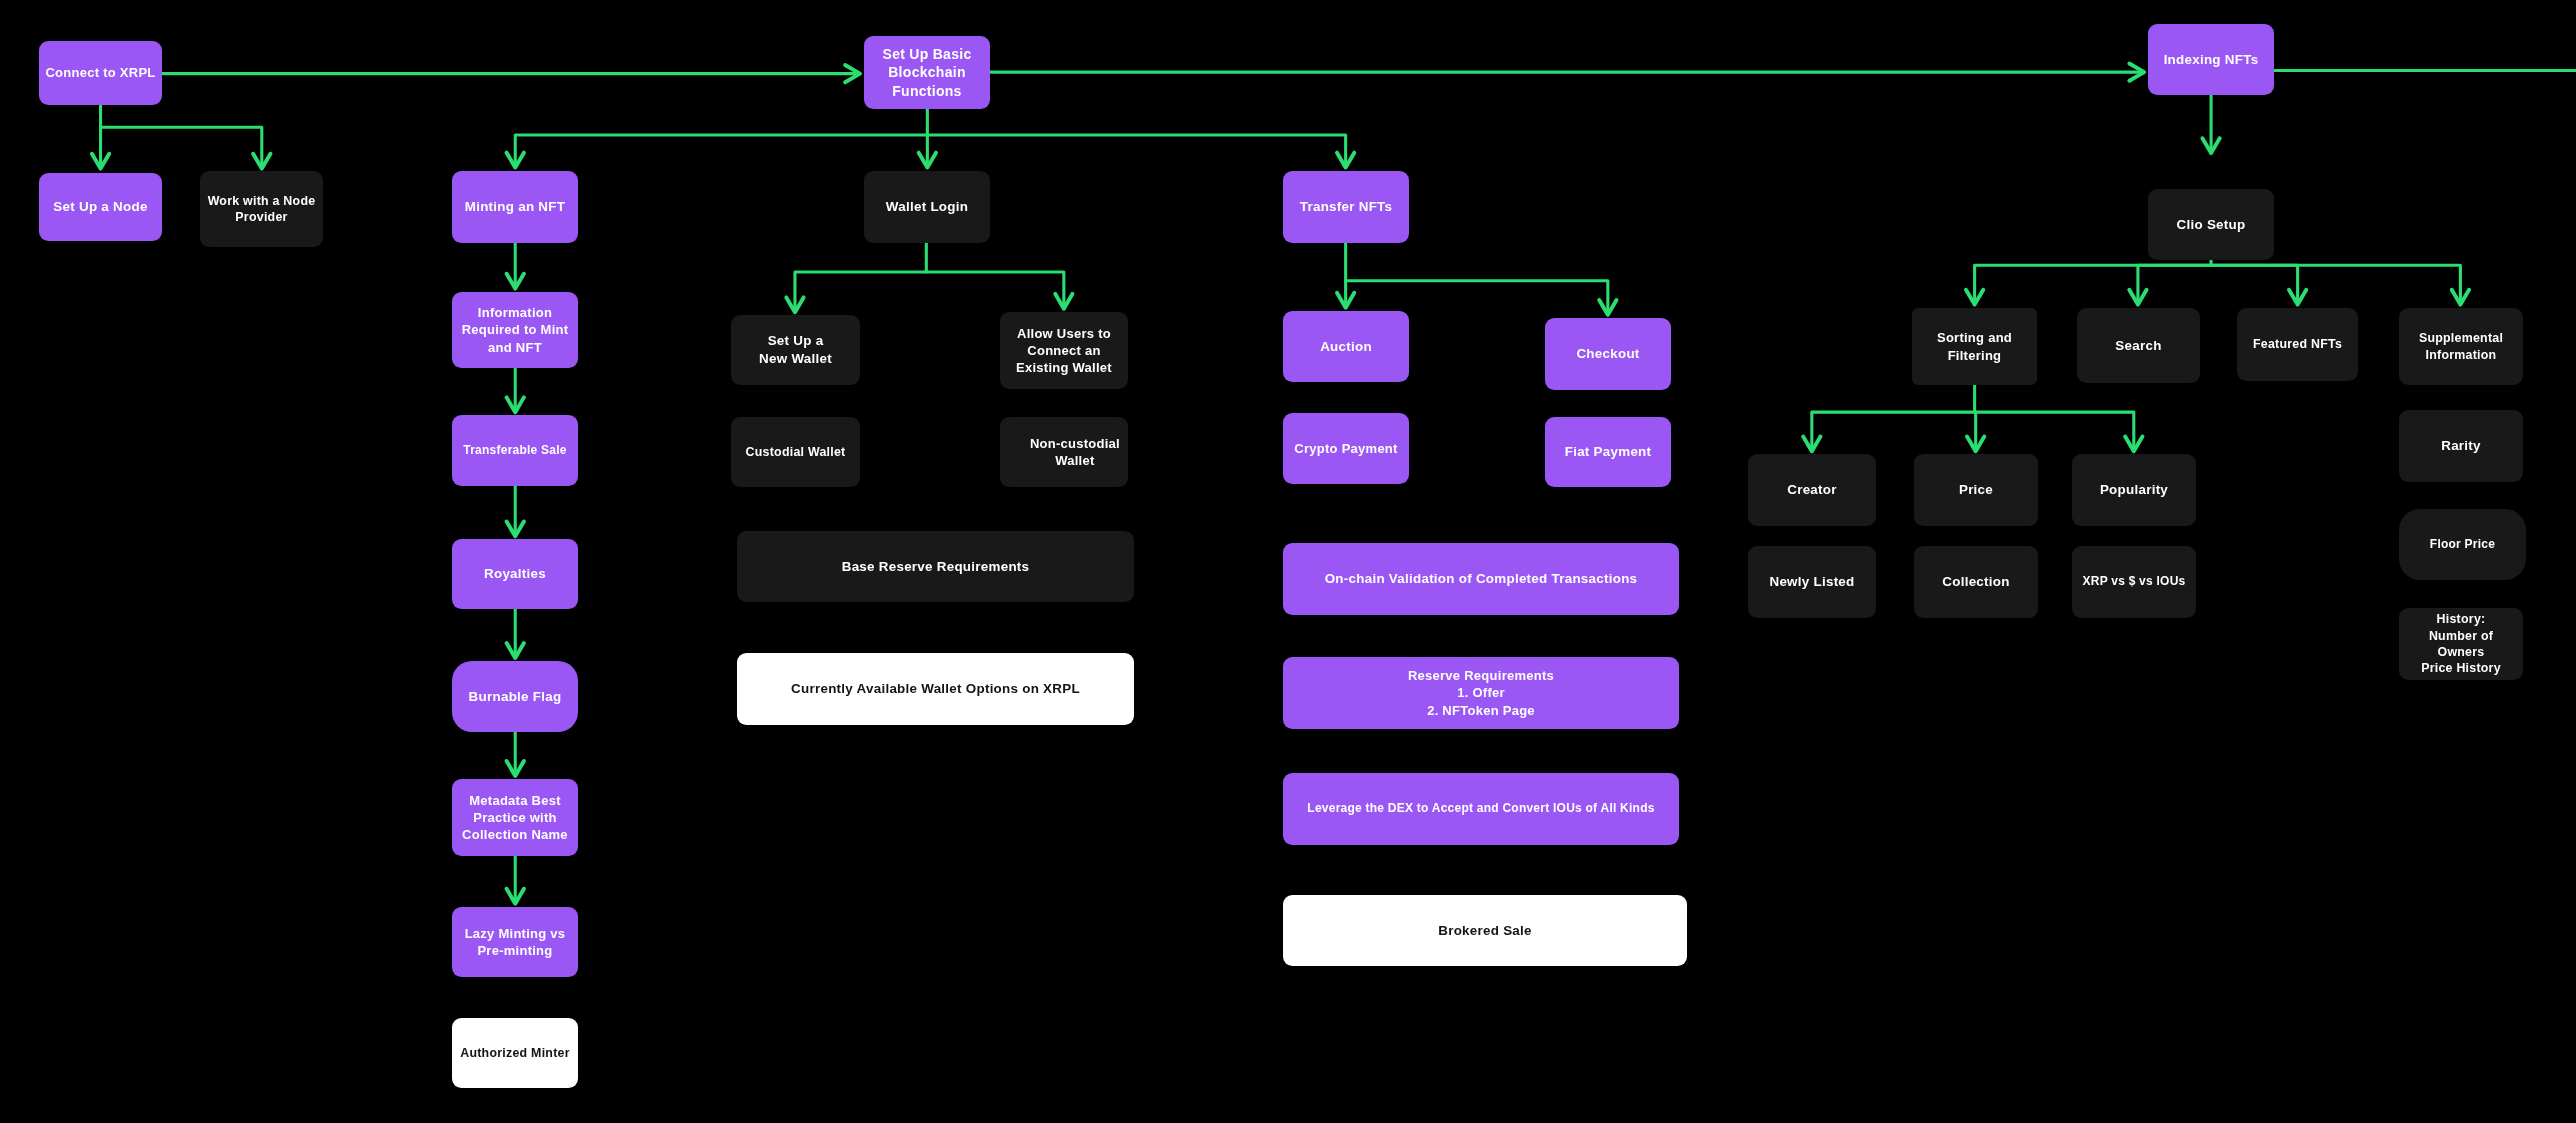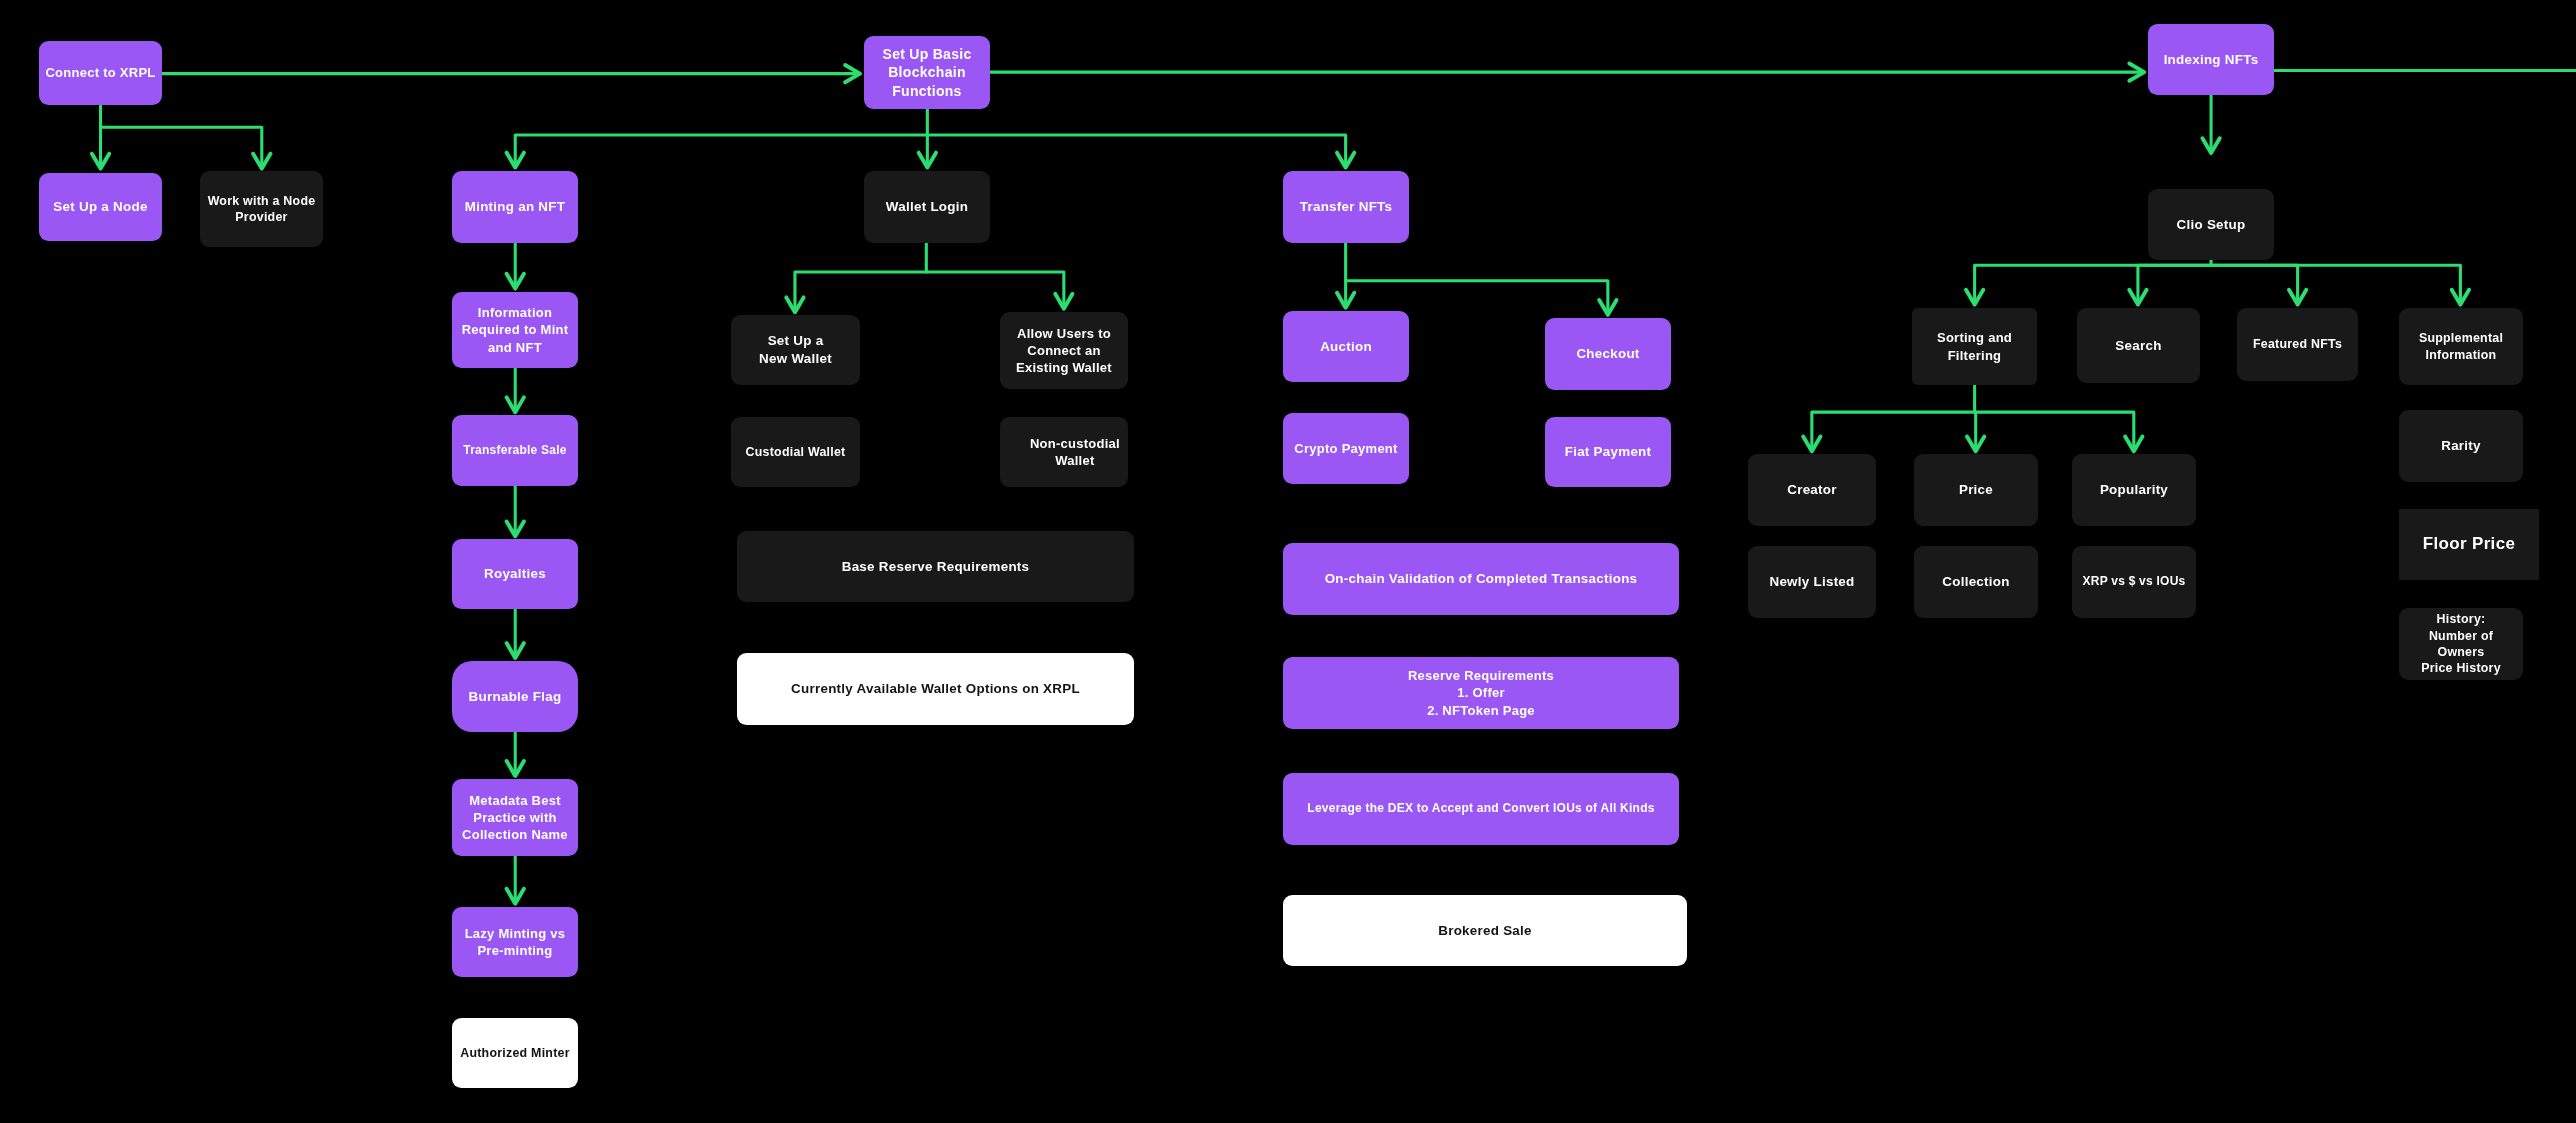--- a/index.html
+++ b/index.html
@@ -146,19 +146,19 @@
       <div class="node dark" style="left: 2237px; top: 308px; width: 121px; height: 73px; font-size: 12.4px; border-radius: 9.3px;">Featured NFTs</div>
       <div class="node dark" style="left: 2399px; top: 308px; width: 124px; height: 77px; font-size: 12.4px; border-radius: 9.3px;">Supplemental
 Information</div>
       <div class="node dark" style="left: 1748px; top: 454px; width: 128px; height: 72px; font-size: 13.4px; border-radius: 9.3px;">Creator</div>
       <div class="node dark" style="left: 1914px; top: 454px; width: 124px; height: 72px; font-size: 13.4px; border-radius: 9.3px;">Price</div>
       <div class="node dark" style="left: 2072px; top: 454px; width: 124px; height: 72px; font-size: 13.4px; border-radius: 9.3px;">Popularity</div>
       <div class="node dark" style="left: 1748px; top: 546px; width: 128px; height: 72px; font-size: 13.4px; border-radius: 9.3px;">Newly Listed</div>
       <div class="node dark" style="left: 1914px; top: 546px; width: 124px; height: 72px; font-size: 13.4px; border-radius: 9.3px;">Collection</div>
       <div class="node dark" style="left: 2072px; top: 546px; width: 124px; height: 72px; font-size: 12px; border-radius: 9.3px;">XRP vs $ vs IOUs</div>
       <div class="node dark" style="left: 2399px; top: 410px; width: 124px; height: 72px; font-size: 13.4px; border-radius: 9.3px;">Rarity</div>
-      <div class="node dark" style="left: 2399px; top: 509px; width: 140px; height: 71px; font-size: 17px; border-radius: 0;">Floor Price</div>
+      <div class="node dark" style="left: 2399px; top: 509px; width: 127px; height: 71px; font-size: 12px; border-radius: 21px;">Floor Price</div>
       <div class="node dark" style="left: 2399px; top: 608px; width: 124px; height: 72px; font-size: 12.4px; border-radius: 9.3px;">History:
 Number of Owners
 Price History</div>
     </div>
 </div>
 
 
 </body></html>

